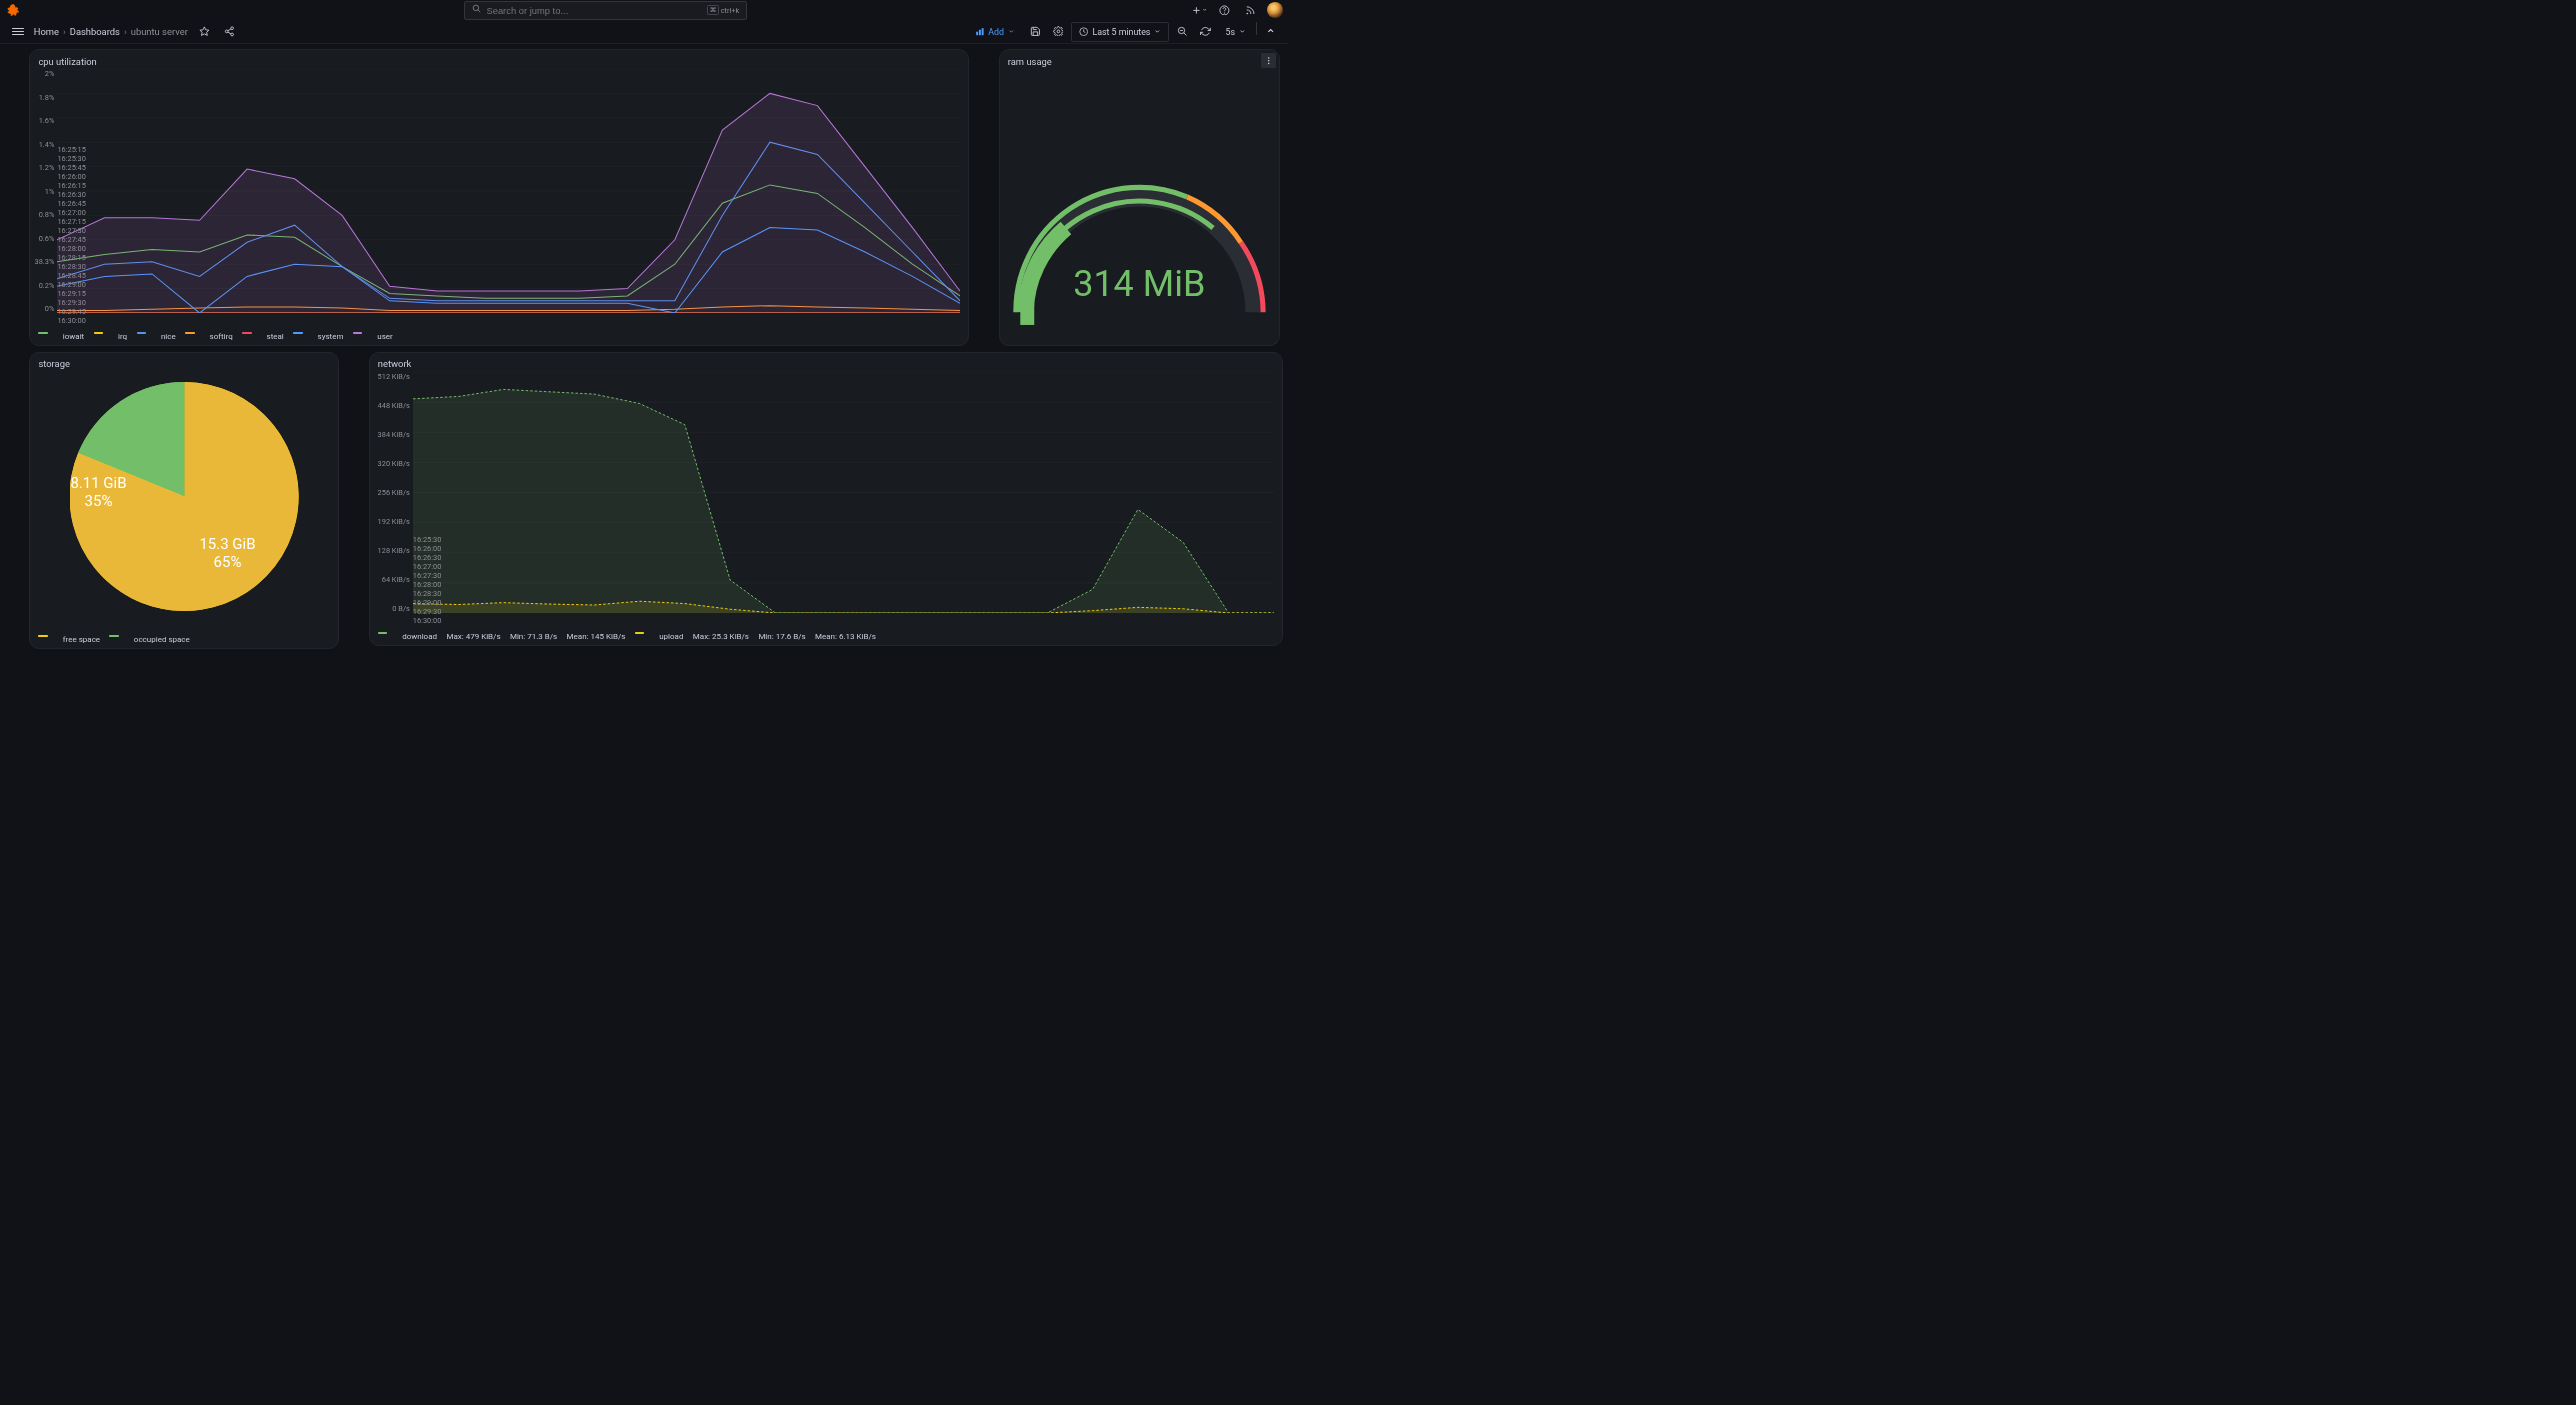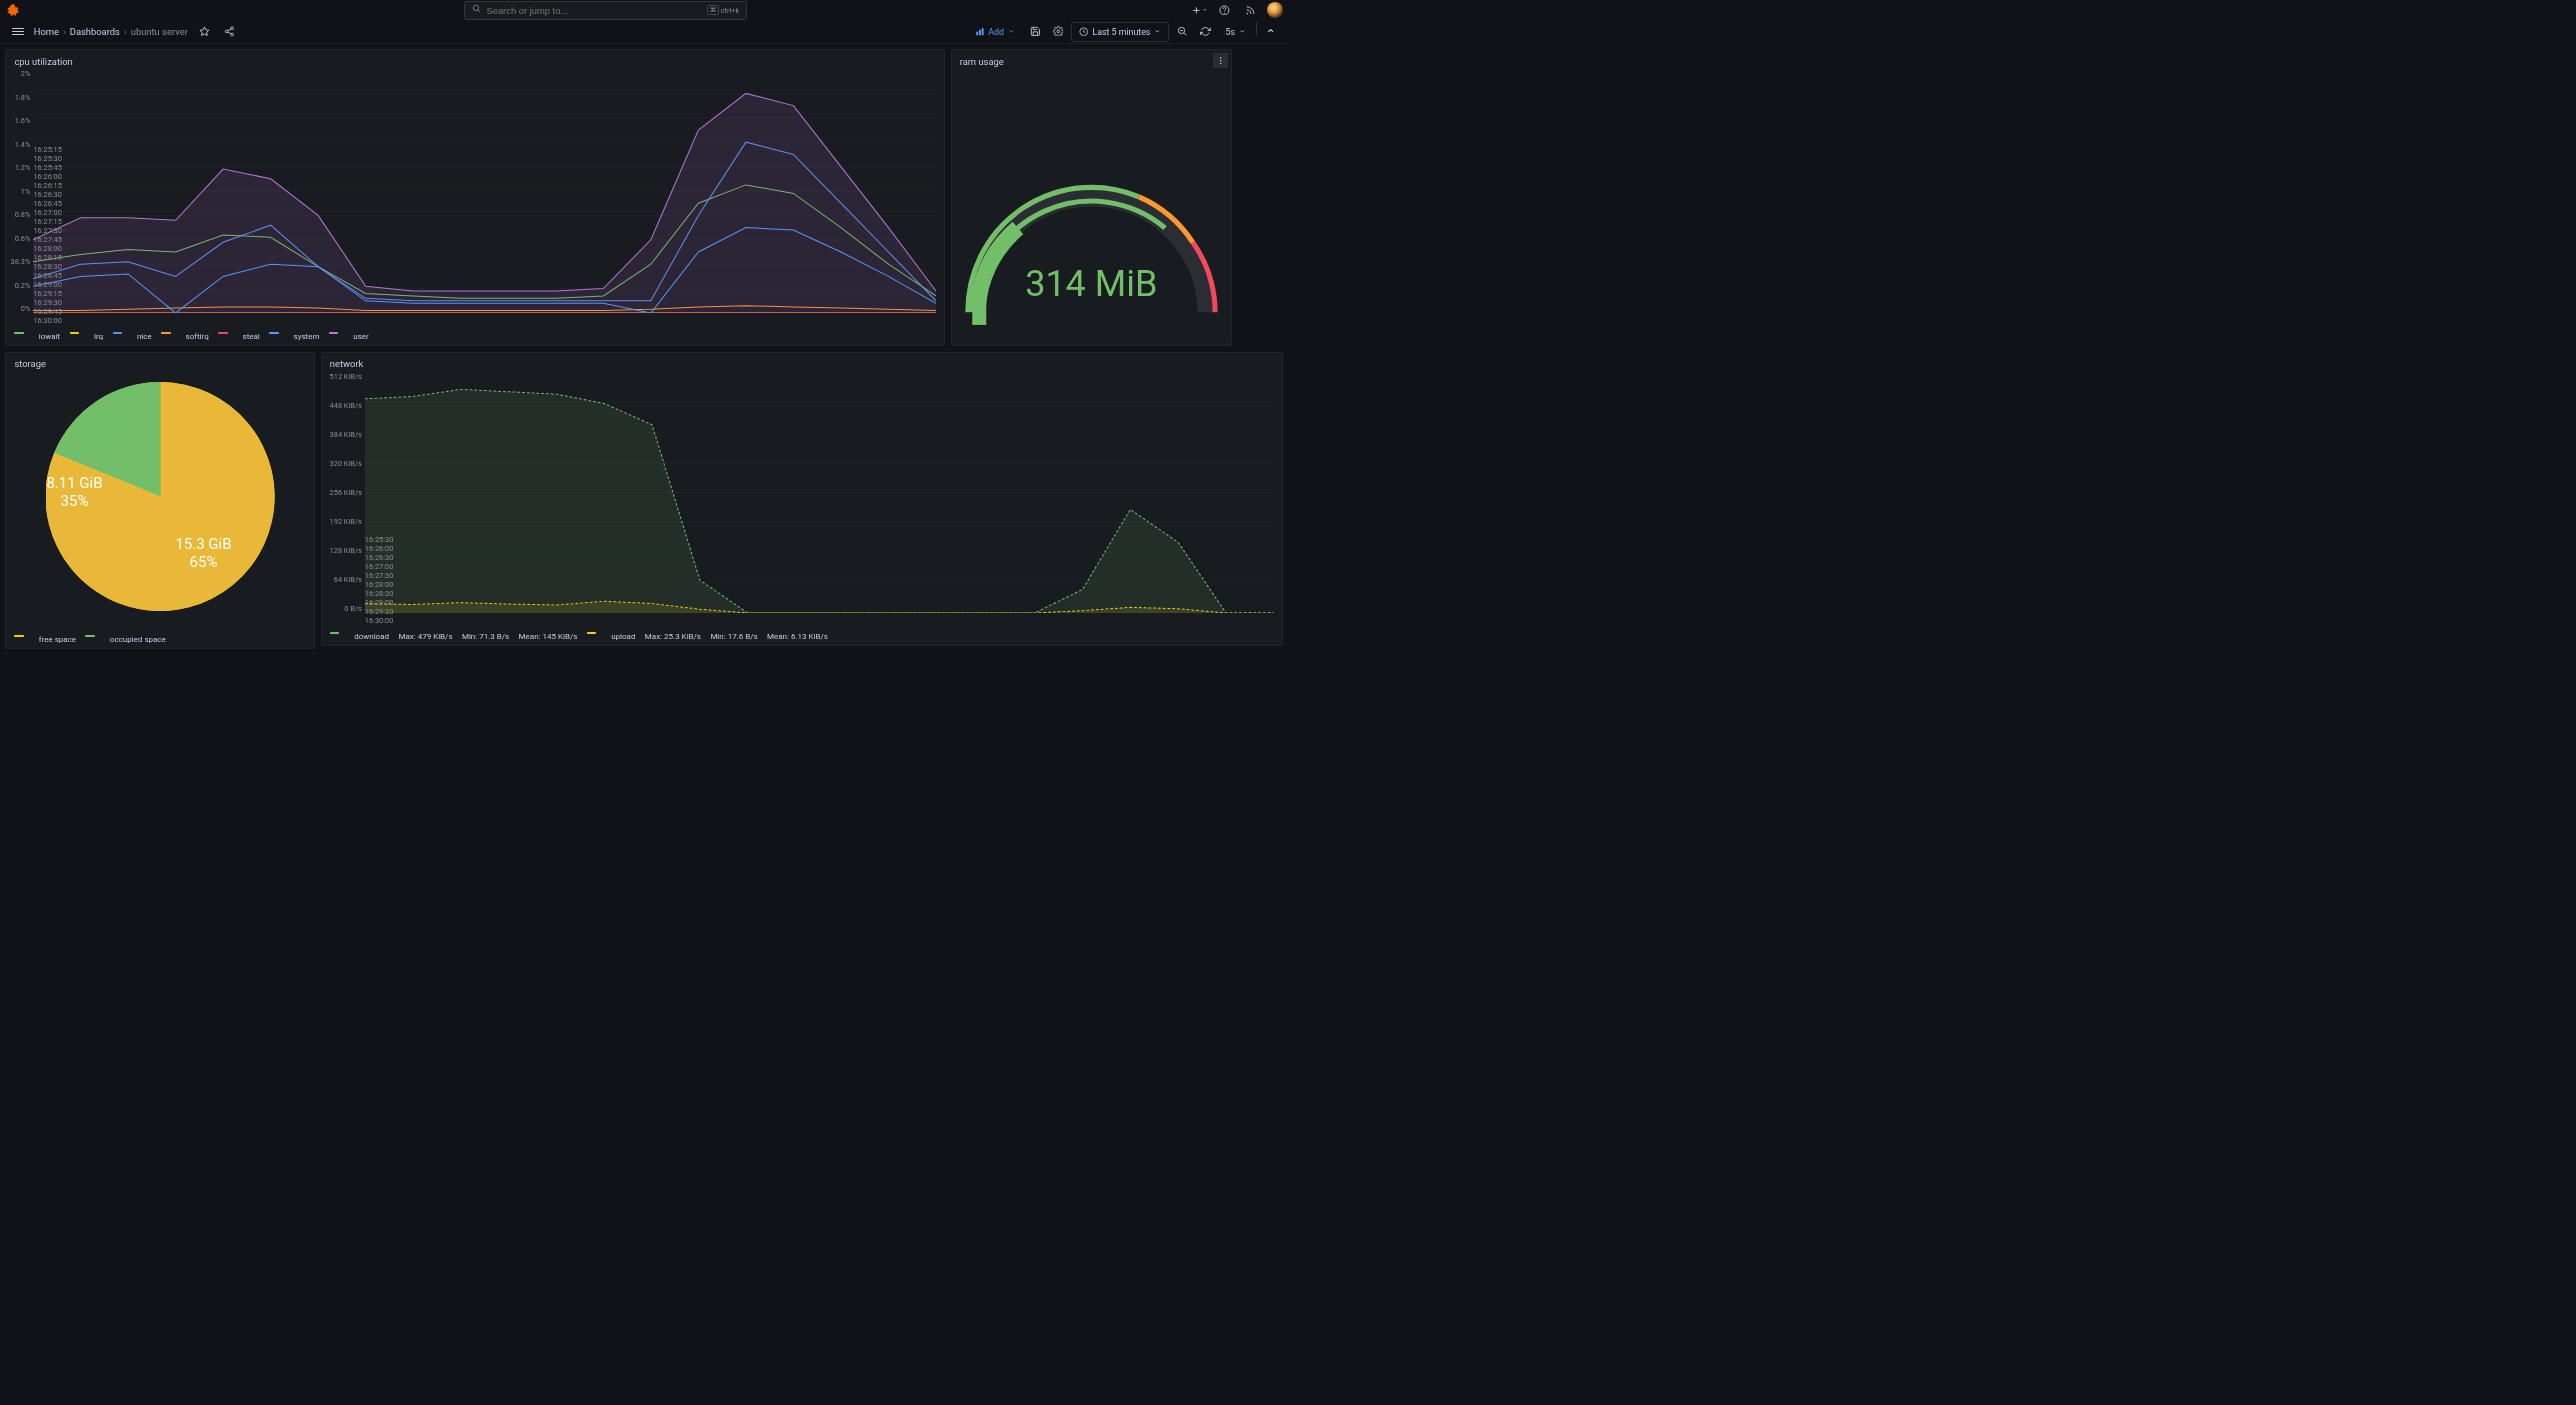--- a/index.html
+++ b/index.html
@@ -43,21 +43,21 @@
 .breadcrumb a { color: #ccccdc; text-decoration: none; cursor: pointer; }
 .breadcrumb .sep { color: #777; }
 .breadcrumb .current { color: #8e8e96; }
 .navbar-right { margin-left: auto; display: flex; align-items: flex-start; gap: 4px; }
 .btn {
   height: 20px; padding: 0 6.7px; display: inline-flex; align-items: center; gap: 4px;
   border-radius: 2px; cursor: pointer; font-size: 8.8px;
 }
 .add-btn { color: #4e9bff; }
 .time-btn { border: 0.7px solid #2c2c34; }
-.panel { background: #181b1f; border: 0.7px solid #22252b; border-radius: 2px; position: relative; overflow: hidden; }
+.panel { background: #181b1f; border: 0.7px solid #22252b; border-radius: 10px; position: relative; overflow: hidden; margin-left: 24px; }
 .panel-title { position: absolute; top: 5.4px; left: 8px; font-size: 9.4px; color: #ccccdc; }
 .panel-menu { position: absolute; top: 2.7px; right: 2.7px; width: 15px; height: 15px; background: #2a2d33; border-radius: 1.3px; display: flex; align-items: center; justify-content: center; cursor: pointer; }
 .chart-area { position: absolute; left: 27px; right: 8px; top: 19px; bottom: 32px; }
 .y-axis { position: absolute; left: 0; top: 19px; bottom: 32px; width: 24px; display: flex; flex-direction: column; justify-content: space-between; text-align: right; font-size: 7.4px; color: #8e8e96; }
 .x-axis { position: absolute; left: 27px; right: 8px; bottom: 20px; display: flex; justify-content: space-between; font-size: 7.4px; color: #8e8e96; flex-direction: column; }
 .legend { position: absolute; left: 8px; right: 8px; bottom: 4px; display: flex; flex-wrap: wrap; gap: 9.4px; font-size: 8px; color: #ccccdc; align-items: center; }
 .legend-item { display: flex; align-items: flex-start; gap: 15px; }
 .legend-swatch { width: 9.4px; height: 2px; border-radius: 0.7px; }
 .gauge-wrap { position: absolute; left: 0; right: 0; top: 20px; bottom: 0; display: flex; align-items: flex-end; justify-content: center; }
 .gauge-value { position: absolute; bottom: 40px; left: 0; right: 0; text-align: center; font-size: 36px; color: #73bf69; font-weight: 400; }

